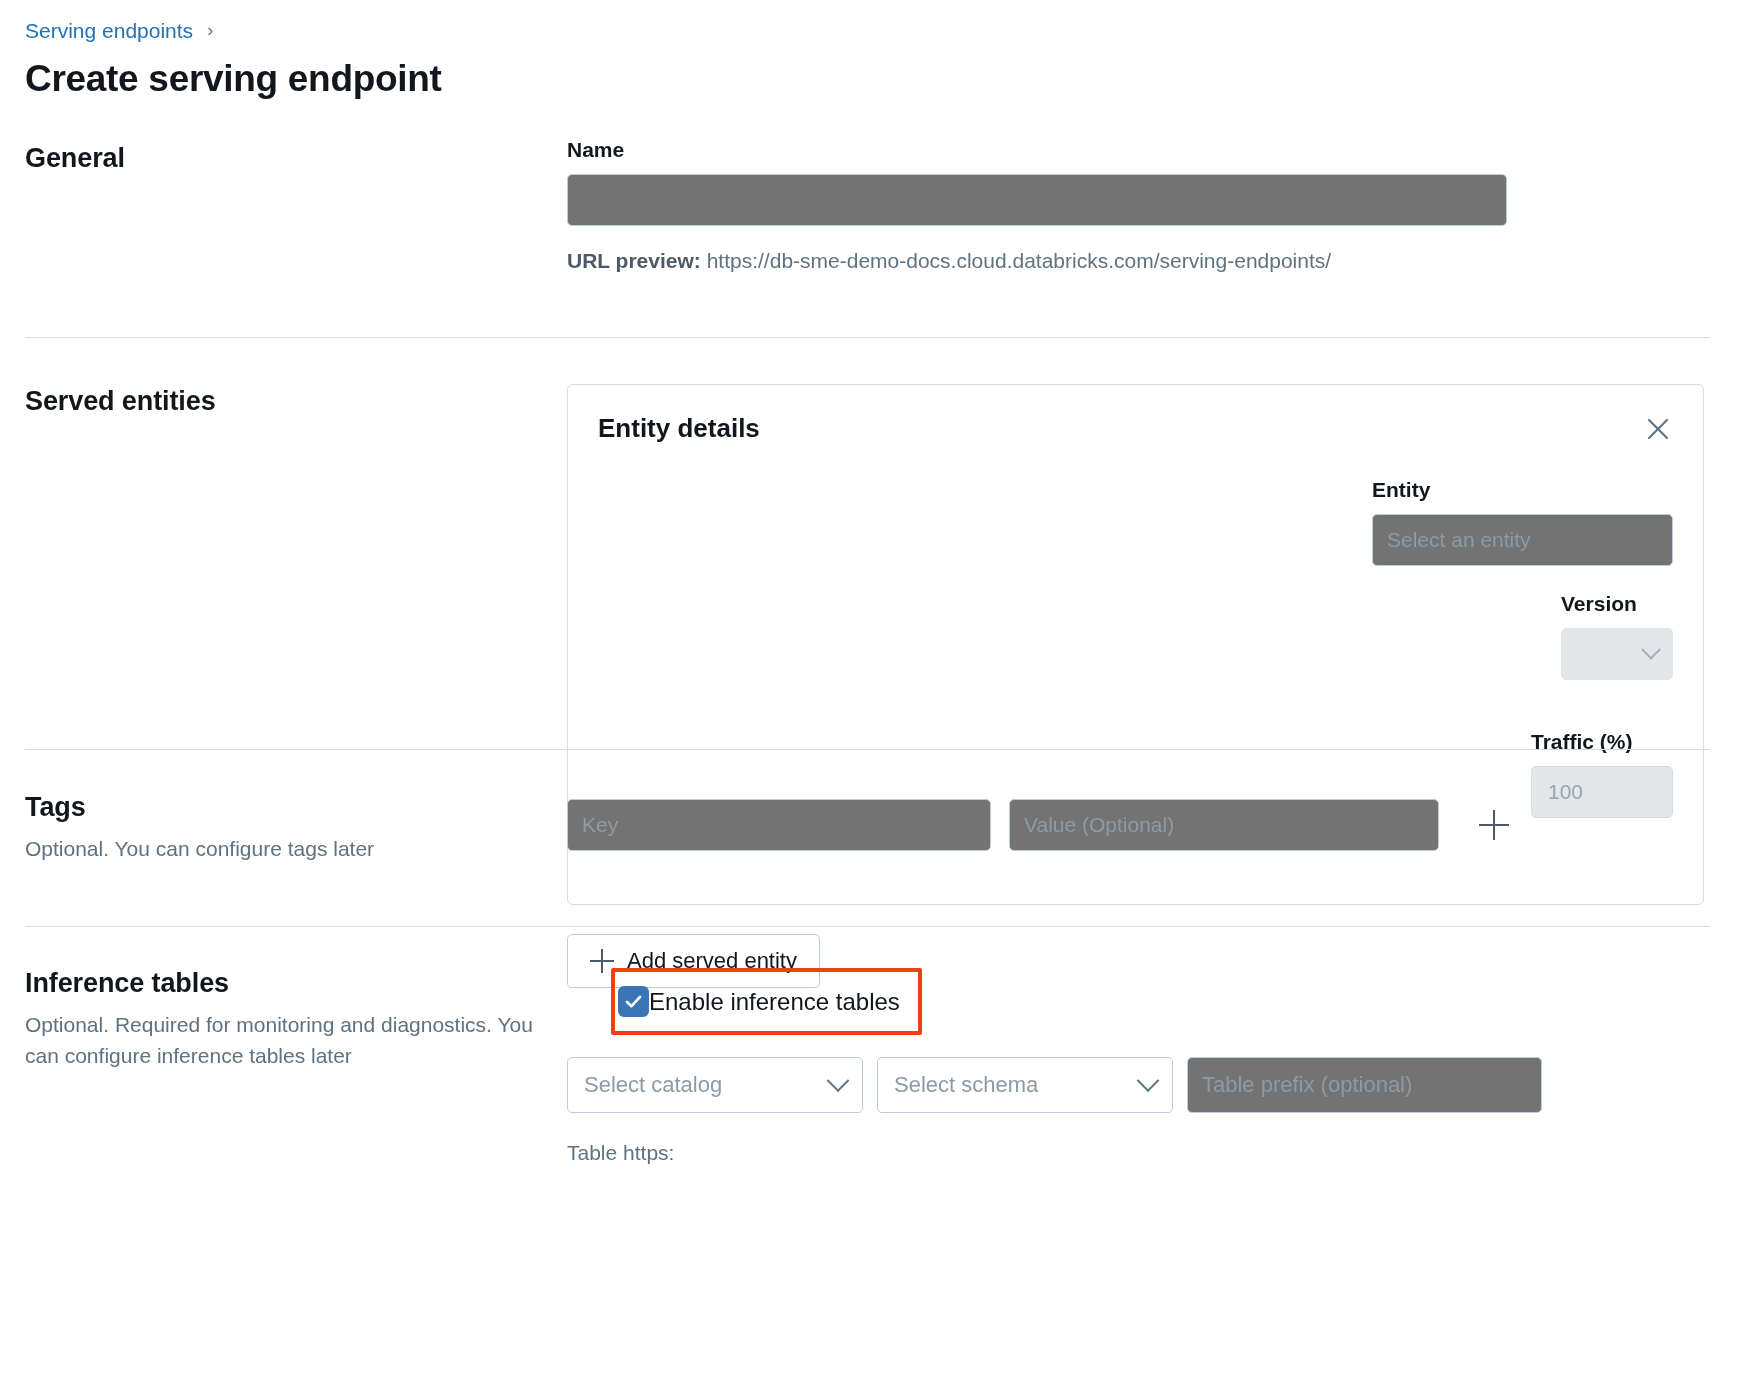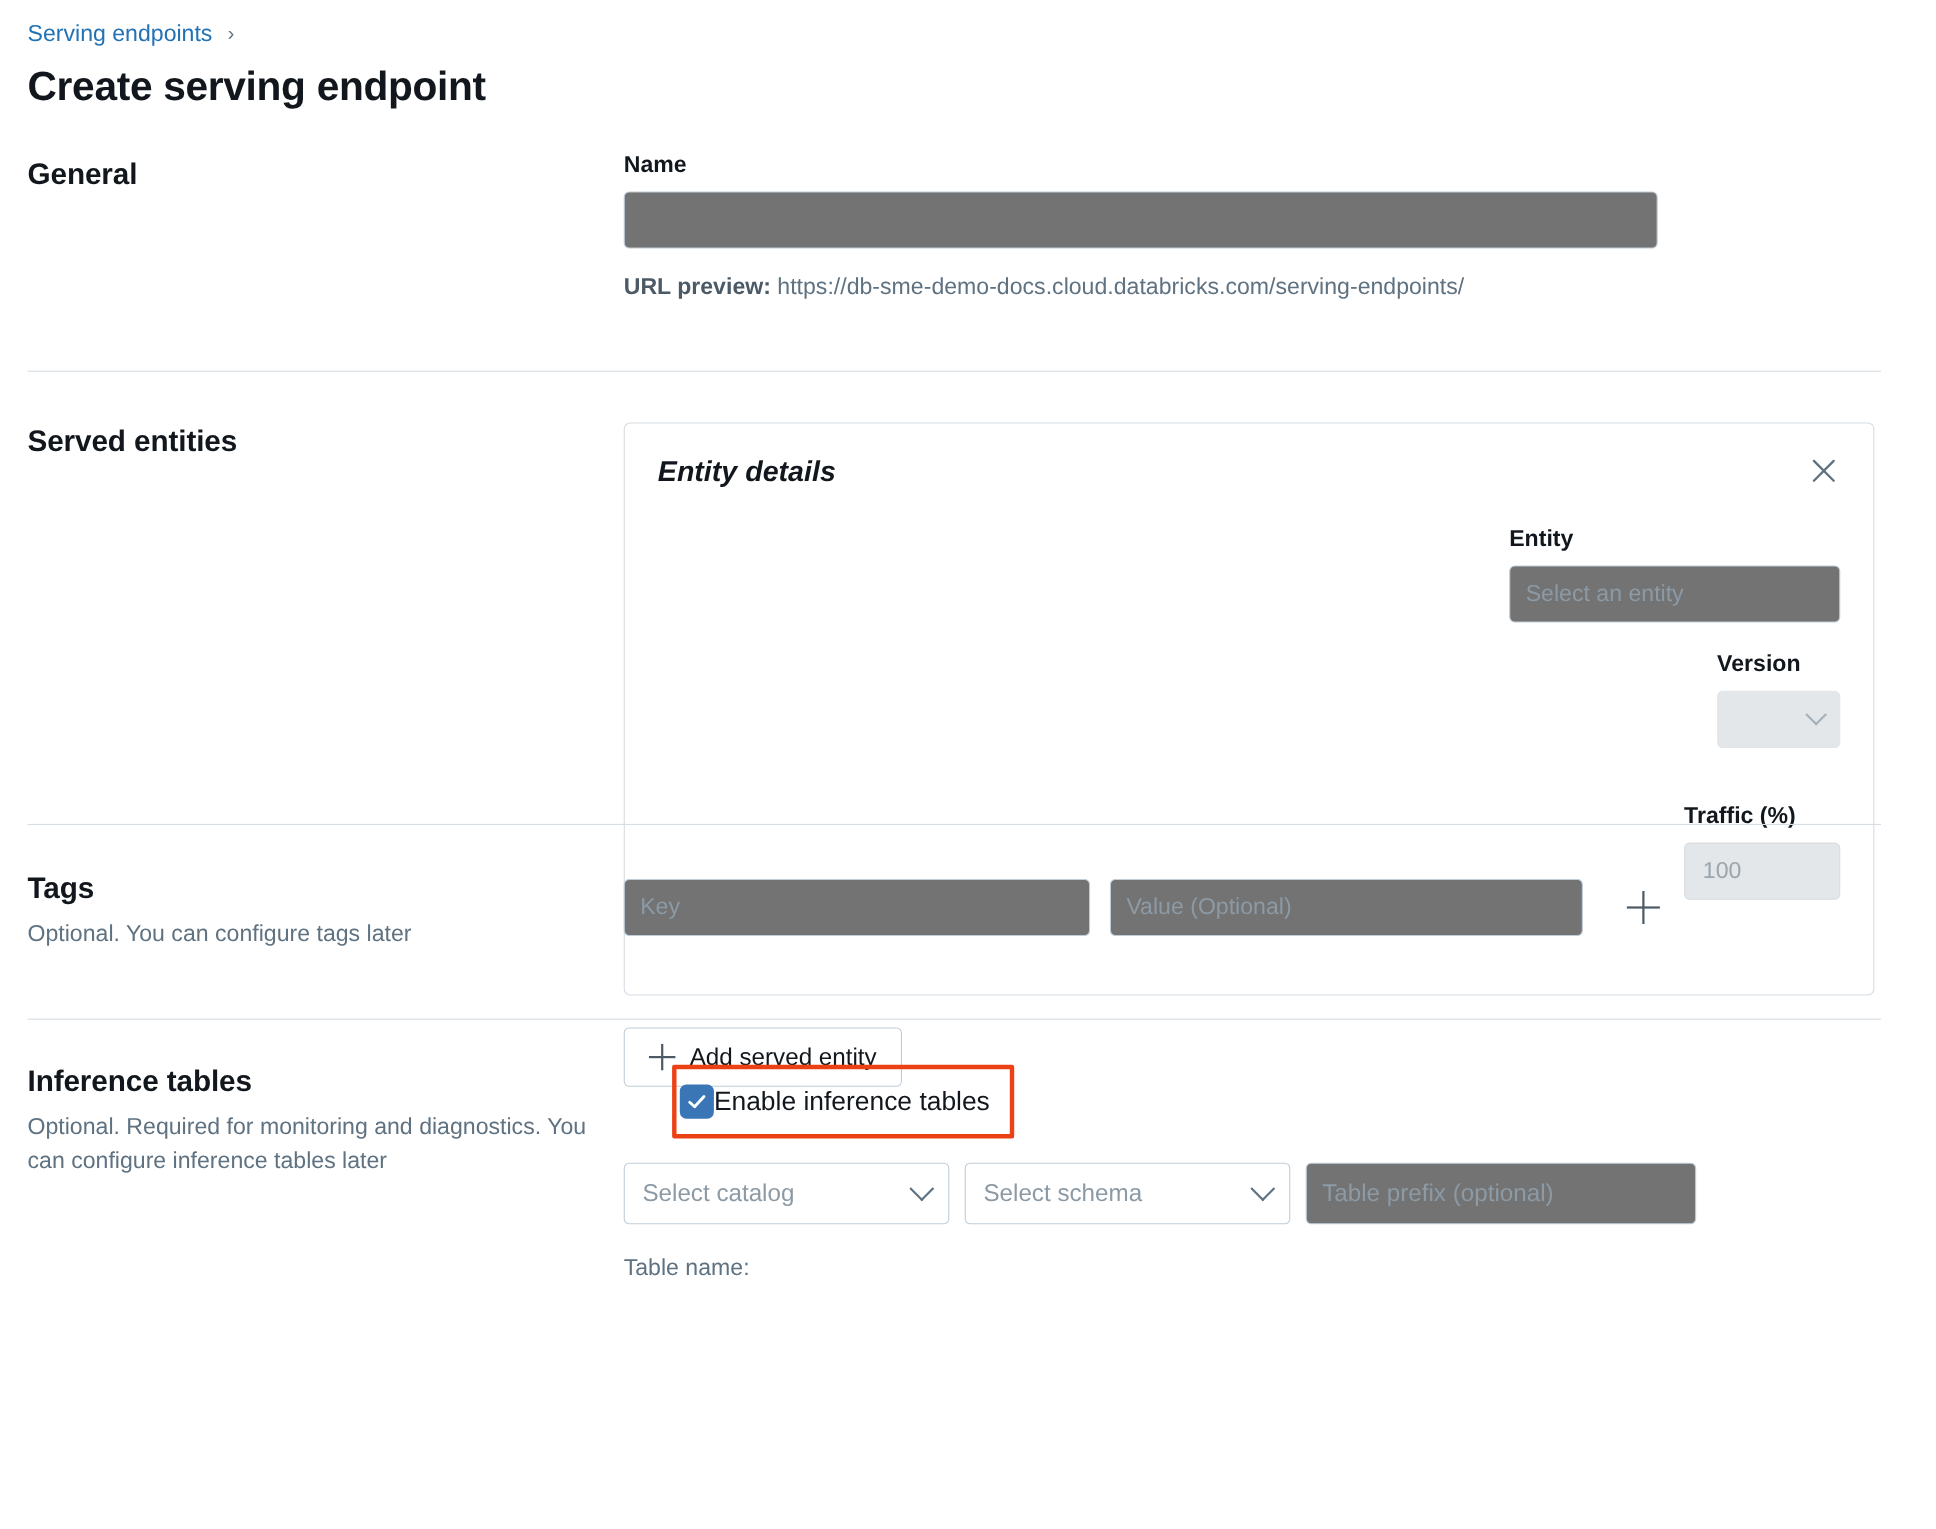--- a/index.html
+++ b/index.html
@@ -121,23 +121,22 @@
   
   .entity-card {
     border: 1px solid #d6dde3;
     border-radius: 6px;
     background: #fff;
     padding: 28px 30px 32px 30px;
     position: relative;
   }
   .entity-card-head {
     display: flex;
-    align-items: flex-start;
+    align-items: flex-end;
     justify-content: space-between;
-    font-style: italic;
   }
   .entity-card-title {
     font-size: 26px;
     font-weight: 700;
     margin: 0;
     color: #11171c;
   }
   .close-btn {
     background: none; border: none; padding: 0;
     cursor: pointer;
@@ -416,17 +415,17 @@
           <span>Select catalog</span>
           <span class="chev"></span>
         </div>
         <div class="sel sel-schema">
           <span>Select schema</span>
           <span class="chev"></span>
         </div>
         <input class="text-input inp-prefix" type="text" placeholder="Table prefix (optional)" style="">
       </div>
 
-      <div class="table-name" style="margin-left:-44px;">Table name:</div>
+      <div class="table-name" style="margin-left:-44px;">Table https:</div>
     </div>
   </div>
 
 </div>
 
 </body></html>

